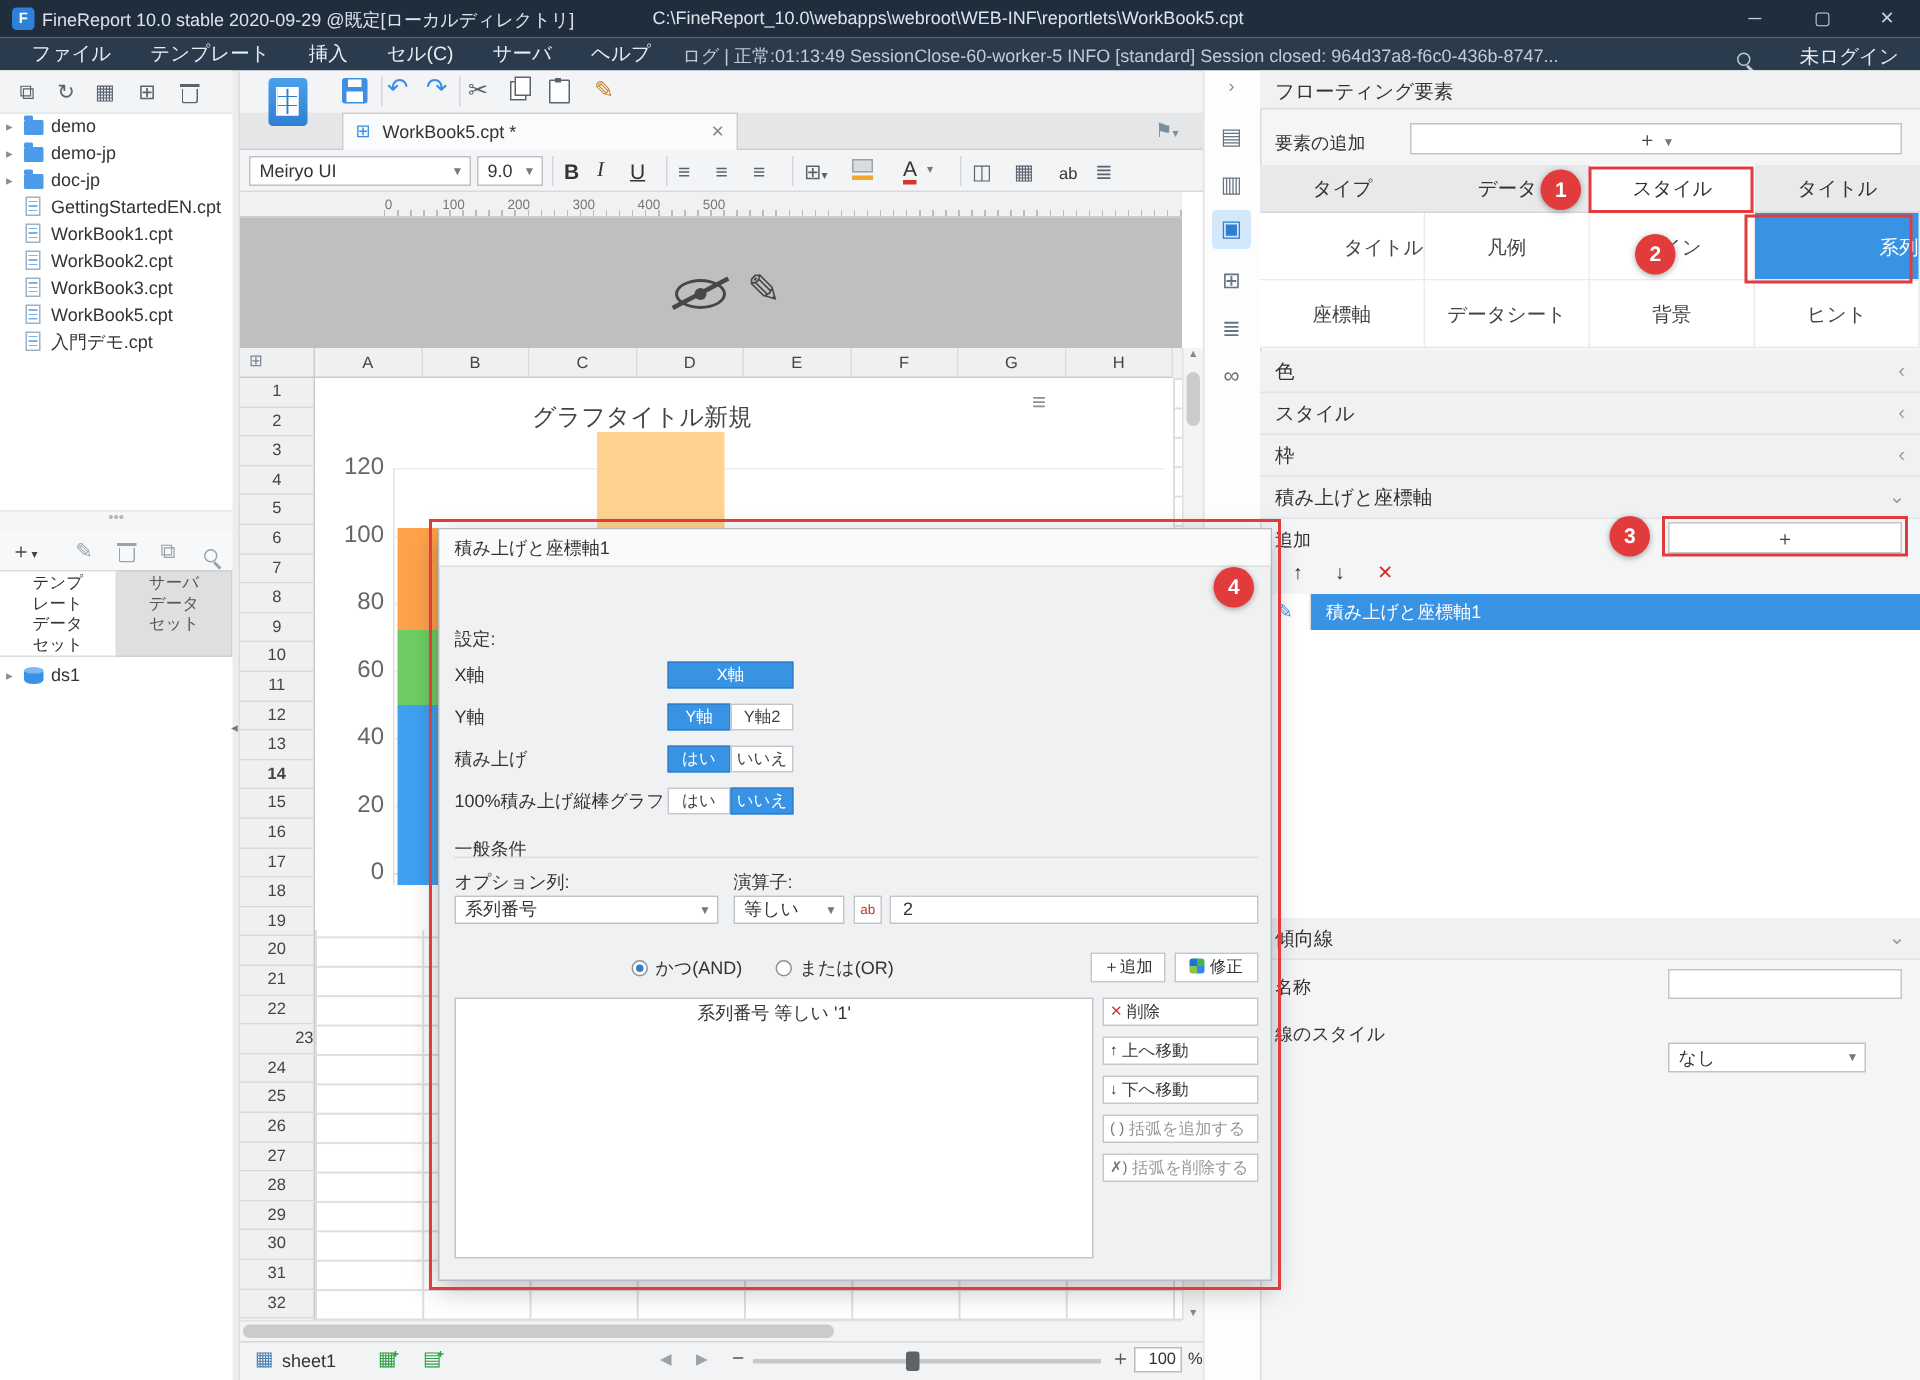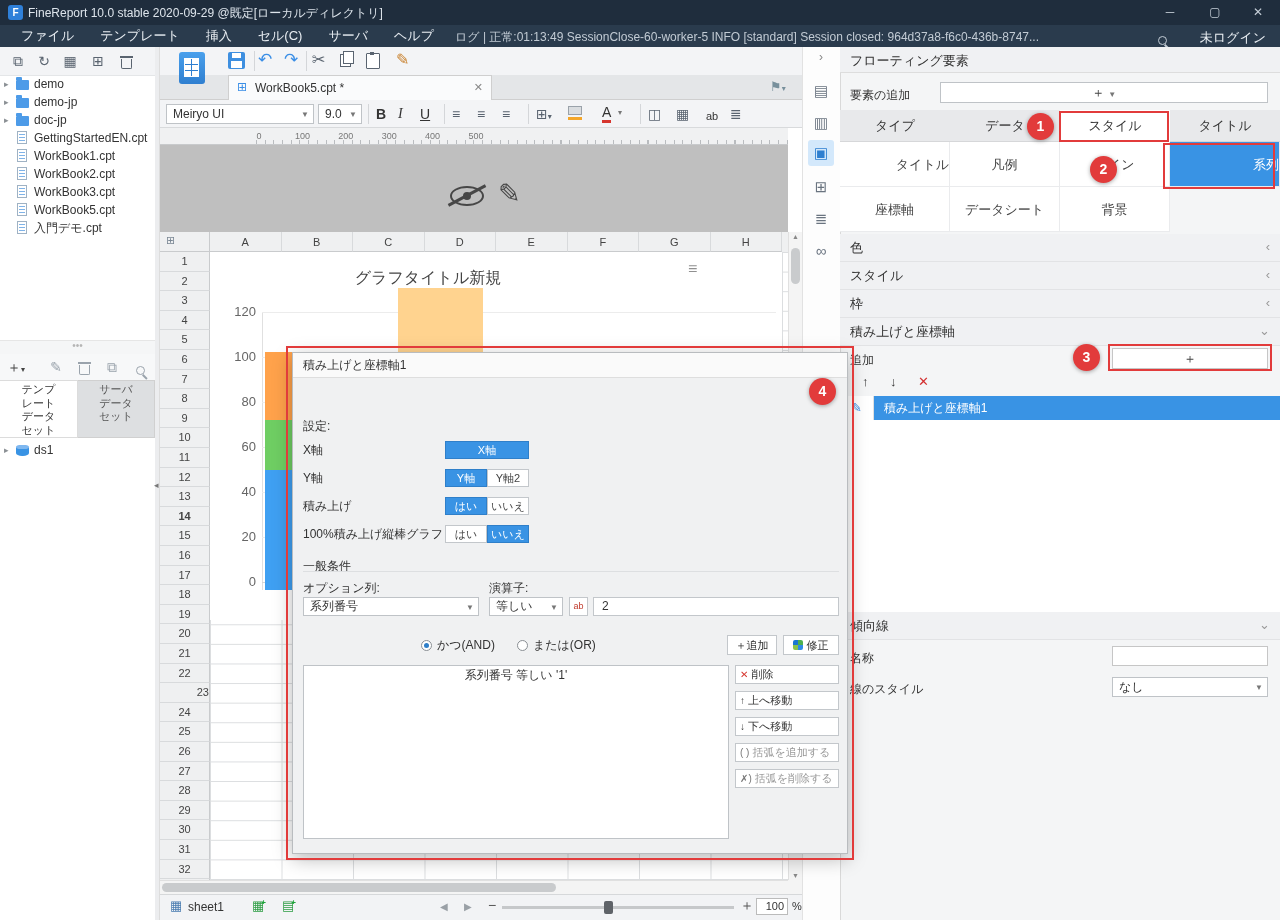--- a/index.html
+++ b/index.html
@@ -47,21 +47,21 @@
   .combo{position:absolute;background:#FFF;border:1px solid #BFC3C7;box-sizing:border-box;font-size:12px;color:#333;}
   .combo .val{position:absolute;left:6px;top:0;bottom:0;display:flex;align-items:center;white-space:nowrap;}
   .combo .arr{position:absolute;right:4px;top:50%;transform:translateY(-50%);font-size:8px;color:#777;}
   .sep{position:absolute;width:1px;background:#D4D6D9;}
   
   .col-head{position:absolute;height:20px;line-height:20px;text-align:center;font-size:11px;color:#444;background:#EFF0F1;
         border-right:1px solid #D8DADC;border-bottom:1px solid #C9CBCD;box-sizing:border-box;}
   .row-head{position:absolute;left:0;width:50px;height:19.6px;line-height:19.6px;text-align:center;font-size:11px;color:#444;
         background:#EFF0F1;border-right:1px solid #C9CBCD;border-bottom:1px solid #D8DADC;box-sizing:border-box;}
   .ruler-tick{position:absolute;transform:translateX(-50%);font-size:9px;color:#777;}
-  .ytick{position:absolute;left:4px;width:42px;text-align:right;font-size:13px;color:#666;line-height:16px;}
+  .ytick{position:absolute;left:4px;width:42px;text-align:right;font-size:16px;color:#666;line-height:16px;}
   .gline{position:absolute;left:52px;width:514px;height:1px;background:#ECECEC;}
   .bar{position:absolute;}
   .i-eyeoff{position:absolute;width:34px;height:20px;}
   .i-eyeoff::before{content:'';position:absolute;inset:0;border:2.5px solid #474747;border-radius:50%;box-sizing:border-box;}
   .i-eyeoff i{position:absolute;left:13px;top:6px;width:8px;height:8px;background:#474747;border-radius:50%;}
   .i-eyeoff::after{content:'';position:absolute;left:-4px;top:8px;width:42px;height:3px;background:#474747;transform:rotate(-28deg);}
   
   .rp-tab{position:absolute;width:110px;height:32px;line-height:32px;text-align:center;font-size:13px;color:#333;
         background:#E8E9EB;border-bottom:1px solid #D6D7D9;box-sizing:border-box;}
   .rp-tab.active{background:#FFF;border-bottom-color:#FFF;}
@@ -95,20 +95,21 @@
   .lbl{position:absolute;font-size:12px;color:#333;white-space:nowrap;}
 </style>
 </head>
 <body>
 
 <div id="app">
 
   <div class="titlebar">
     <span class="logo">F</span>
     <span class="abs" style="left:28px;top:5px;">FineReport 10.0 stable 2020-09-29 @既定[ローカルディレクトリ]</span>
+    <span class="abs" style="left:435px;top:5px;">C:\FineReport_10.0\webapps\webroot\WEB-INF\reportlets\WorkBook5.cpt</span>
     <span class="winbtn" style="right:90px;">─</span>
     <span class="winbtn" style="right:45px;">▢</span>
     <span class="winbtn" style="right:2px;">✕</span>
   </div>
 
   <div class="menubar">
     <div id="menu-items" class="abs" style="left:8px;top:0;"><span class="menu-item">ファイル</span><span class="menu-item">テンプレート</span><span class="menu-item">挿入</span><span class="menu-item">セル(C)</span><span class="menu-item">サーバ</span><span class="menu-item">ヘルプ</span></div>
     <span class="abs" style="left:455px;top:4px;font-size:12px;color:#C2CBD4;white-space:nowrap;width:690px;overflow:hidden;">ログ | 正常:01:13:49 SessionClose-60-worker-5 INFO [standard] Session closed: 964d37a8-f6c0-436b-8747...</span>
     <span class="abs" style="left:1158px;top:6px;color:#C2CBD4;"><span class="i-search"></span></span>
     <span class="abs" style="right:14px;top:4px;font-size:13px;color:#E8EDF2;">未ログイン</span>
@@ -327,21 +328,21 @@
     <span class="abs" style="left:10px;top:0;line-height:24px;font-size:12px;color:#FFF;">積み上げと座標軸1</span>
   </div>
 
   <div class="rp-sec" style="top:612px;">
     <span class="rp-sec-label">傾向線</span>
     <span class="rp-sec-arrow">⌄</span>
   </div>
   <span class="lbl" style="left:850px;top:650px;">名称</span>
   <div class="abs" style="left:1112px;top:646px;width:156px;height:20px;background:#FFF;border:1px solid #C6C6C6;box-sizing:border-box;"></div>
   <span class="lbl" style="left:850px;top:681px;">線のスタイル</span>
-  <div class="combo" style="left:1112px;top:677px;width:156px;height:20px;">
+  <div class="combo" style="left:1112px;top:695px;width:132px;height:20px;">
     <span class="val">なし</span>
       <span class="arr">▼</span>
   </div>
 
   <div id="dialog" class="dialog">
     <div class="abs" style="left:0;top:0;right:0;height:24px;background:#FAFAFA;border-bottom:1px solid #DEDEDE;">
       <span class="abs" style="left:10px;top:4px;font-size:12px;color:#333;">積み上げと座標軸1</span>
     </div>
     <span class="dlg-label" style="left:10px;top:64px;">設定:</span>
 
@@ -470,20 +471,21 @@
     <div class="rp-tab" style="left: 950px; top: 110px;">データ</div>
     <div class="rp-tab active" style="left: 1060px; top: 110px;">スタイル</div>
     <div class="rp-tab" style="left: 1170px; top: 110px;">タイトル</div>
     <div class="rp-subtab" style="left: 840px; top: 142px; text-align: right;">タイトル</div>
     <div class="rp-subtab" style="left: 950px; top: 142px;">凡例</div>
     <div class="rp-subtab" style="left: 1060px; top: 142px;">ライン</div>
     <div class="rp-subtab sel" style="left: 1170px; top: 142px; text-align: right;">系列</div>
     <div class="rp-subtab" style="left: 840px; top: 187px;">座標軸</div>
     <div class="rp-subtab" style="left: 950px; top: 187px;">データシート</div>
     <div class="rp-subtab" style="left: 1060px; top: 187px;">背景</div>
+    <div class="rp-subtab" style="left: 1170px; top: 187px;">ヒント</div>
     <div class="rp-sec" style="top: 234px;">
       <div class="rp-sec-label">色</div>
       <div class="rp-sec-arrow">‹</div>
     </div>
     <div class="rp-sec" style="top: 262px;">
       <div class="rp-sec-label">スタイル</div>
       <div class="rp-sec-arrow">‹</div>
     </div>
     <div class="rp-sec" style="top: 290px;">
       <div class="rp-sec-label">枠</div>

